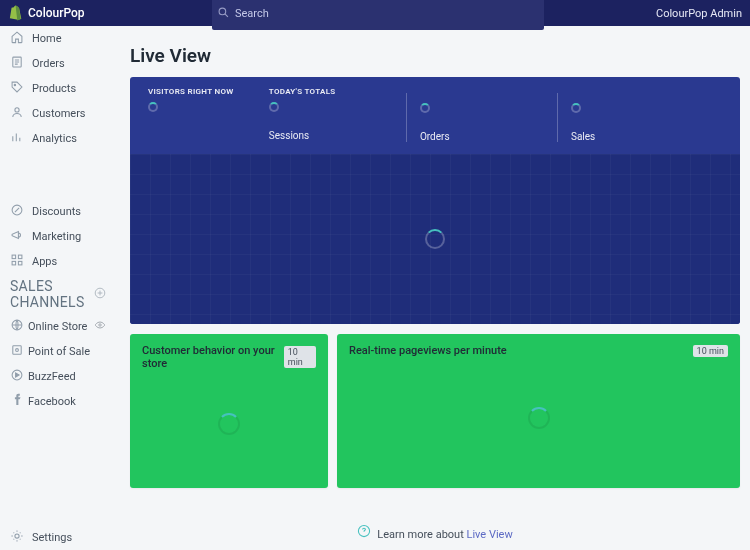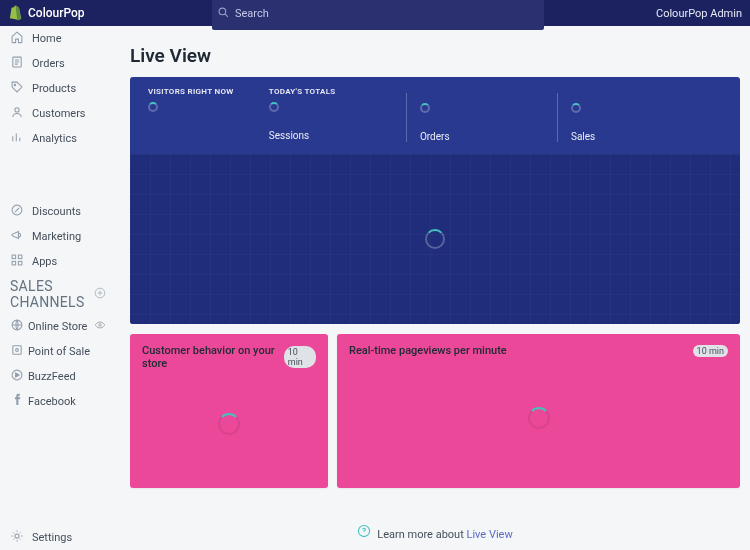--- a/index.html
+++ b/index.html
@@ -31,26 +31,26 @@
 .hero-block.visitors{width:128px}
 .hero-block.sessions{width:160px}
 .hero-block.orders{width:160px;position:relative}
 .hero-block.sales{width:160px;position:relative}
 .hero-block.orders::before,.hero-block.sales::before{content:"";position:absolute;left:-14px;top:6px;bottom:0;width:1px;background:rgba(255,255,255,.25)}
 .hero-label{font-size:8px;font-weight:600;letter-spacing:.3px;opacity:.9}
 .hero-label.sub{font-weight:400;letter-spacing:0;font-size:10px;margin-top:18px}
 .hero-spin{margin-top:6px}
 .hero-body{background:#1f2d7a;height:170px;display:flex;align-items:center;justify-content:center;background-image:linear-gradient(rgba(255,255,255,.03) 1px,transparent 1px),linear-gradient(90deg,rgba(255,255,255,.03) 1px,transparent 1px);background-size:20px 20px}
 .cards{display:flex;gap:9px;margin-top:10px}
-.card{background:#ec4899;border-radius:3px;box-shadow:0 1px 2px rgba(0,0,0,.06);padding:10px 12px;display:flex;flex-direction:column}
+.card{background:#22c55e;border-radius:3px;box-shadow:0 1px 2px rgba(0,0,0,.06);padding:10px 12px;display:flex;flex-direction:column}
 .card.small{width:198px;height:154px}
 .card.large{flex:1;height:154px}
 .card-head{display:flex;align-items:center;justify-content:space-between}
 .card-title{font-size:11px;font-weight:500;color:#212b36}
-.badge{background:#dfe3e8;color:#454f5b;font-size:9px;padding:1px 4px;border-radius:10px}
+.badge{background:#dfe3e8;color:#454f5b;font-size:9px;padding:1px 4px;border-radius:2px}
 .card-body{flex:1;display:flex;align-items:center;justify-content:center}
 .footer-help{display:flex;align-items:flex-end;justify-content:center;gap:6px;margin-top:36px;font-size:11px;color:#454f5b}
 .footer-help a{color:#5c6ac4;text-decoration:none}
 .spinner{width:18px;height:18px;border:2px solid rgba(255,255,255,.25);border-top-color:#47c1bf;border-radius:50%;animation:spin .9s linear infinite}
 .spinner.sm{width:10px;height:10px;border-width:2px}
 .spinner.lg{width:22px;height:22px;border-width:2px;border-color:rgba(0,0,0,.08);border-top-color:#47c1bf}
 .spinner.hero-lg{width:20px;height:20px}
 @keyframes spin{to{transform:rotate(360deg)}}
 .icon{color:#919eab}
 .channel-item{display:flex;align-items:center;gap:4px;padding:4px 10px;color:#454f5b;font-size:11px;cursor:pointer;position:relative}

